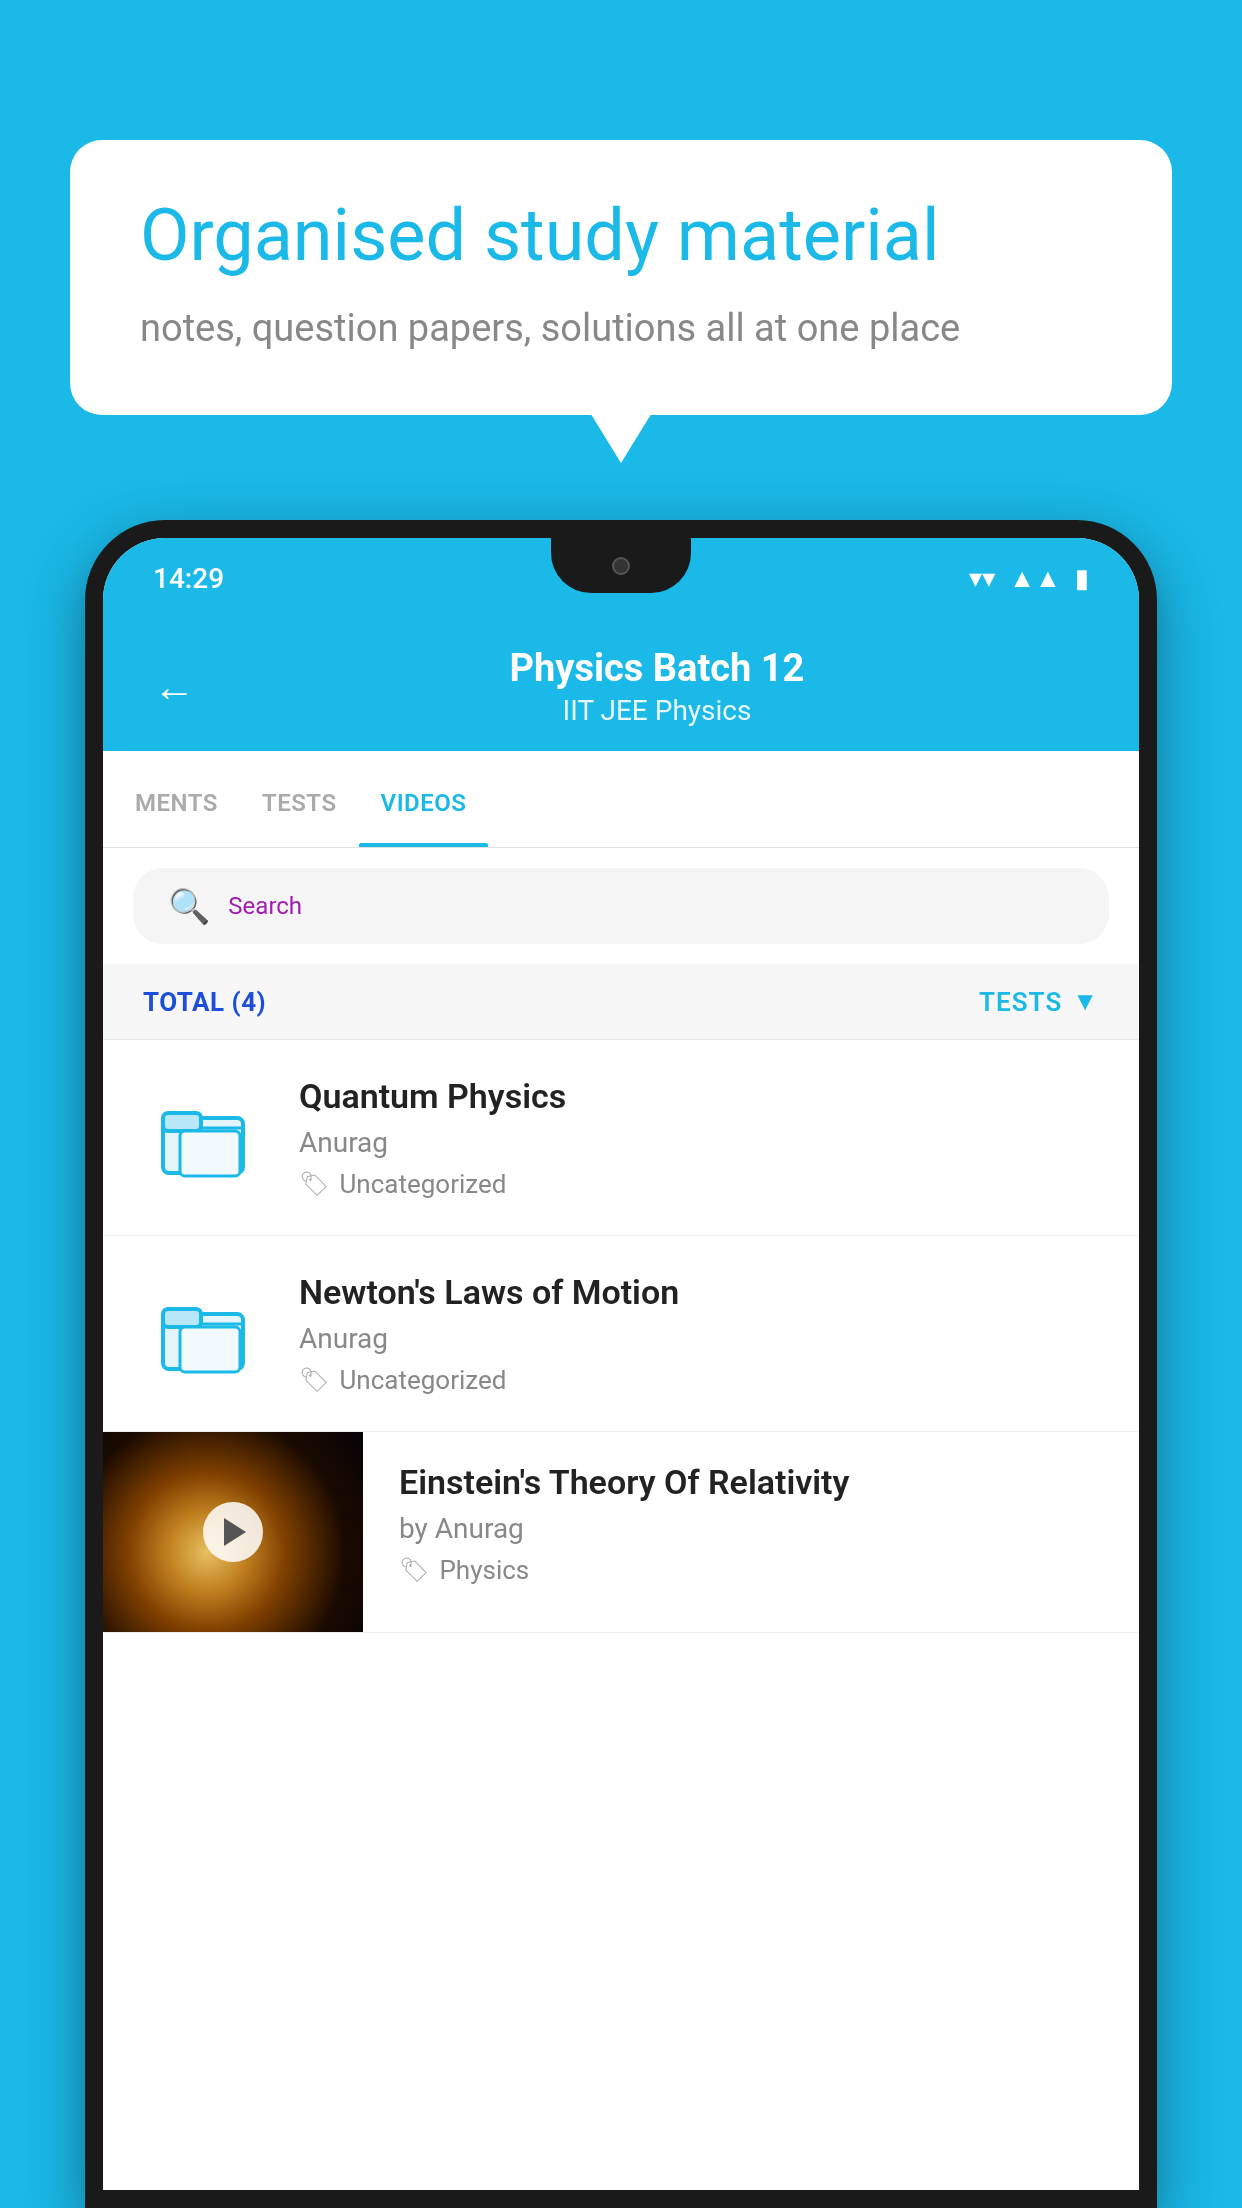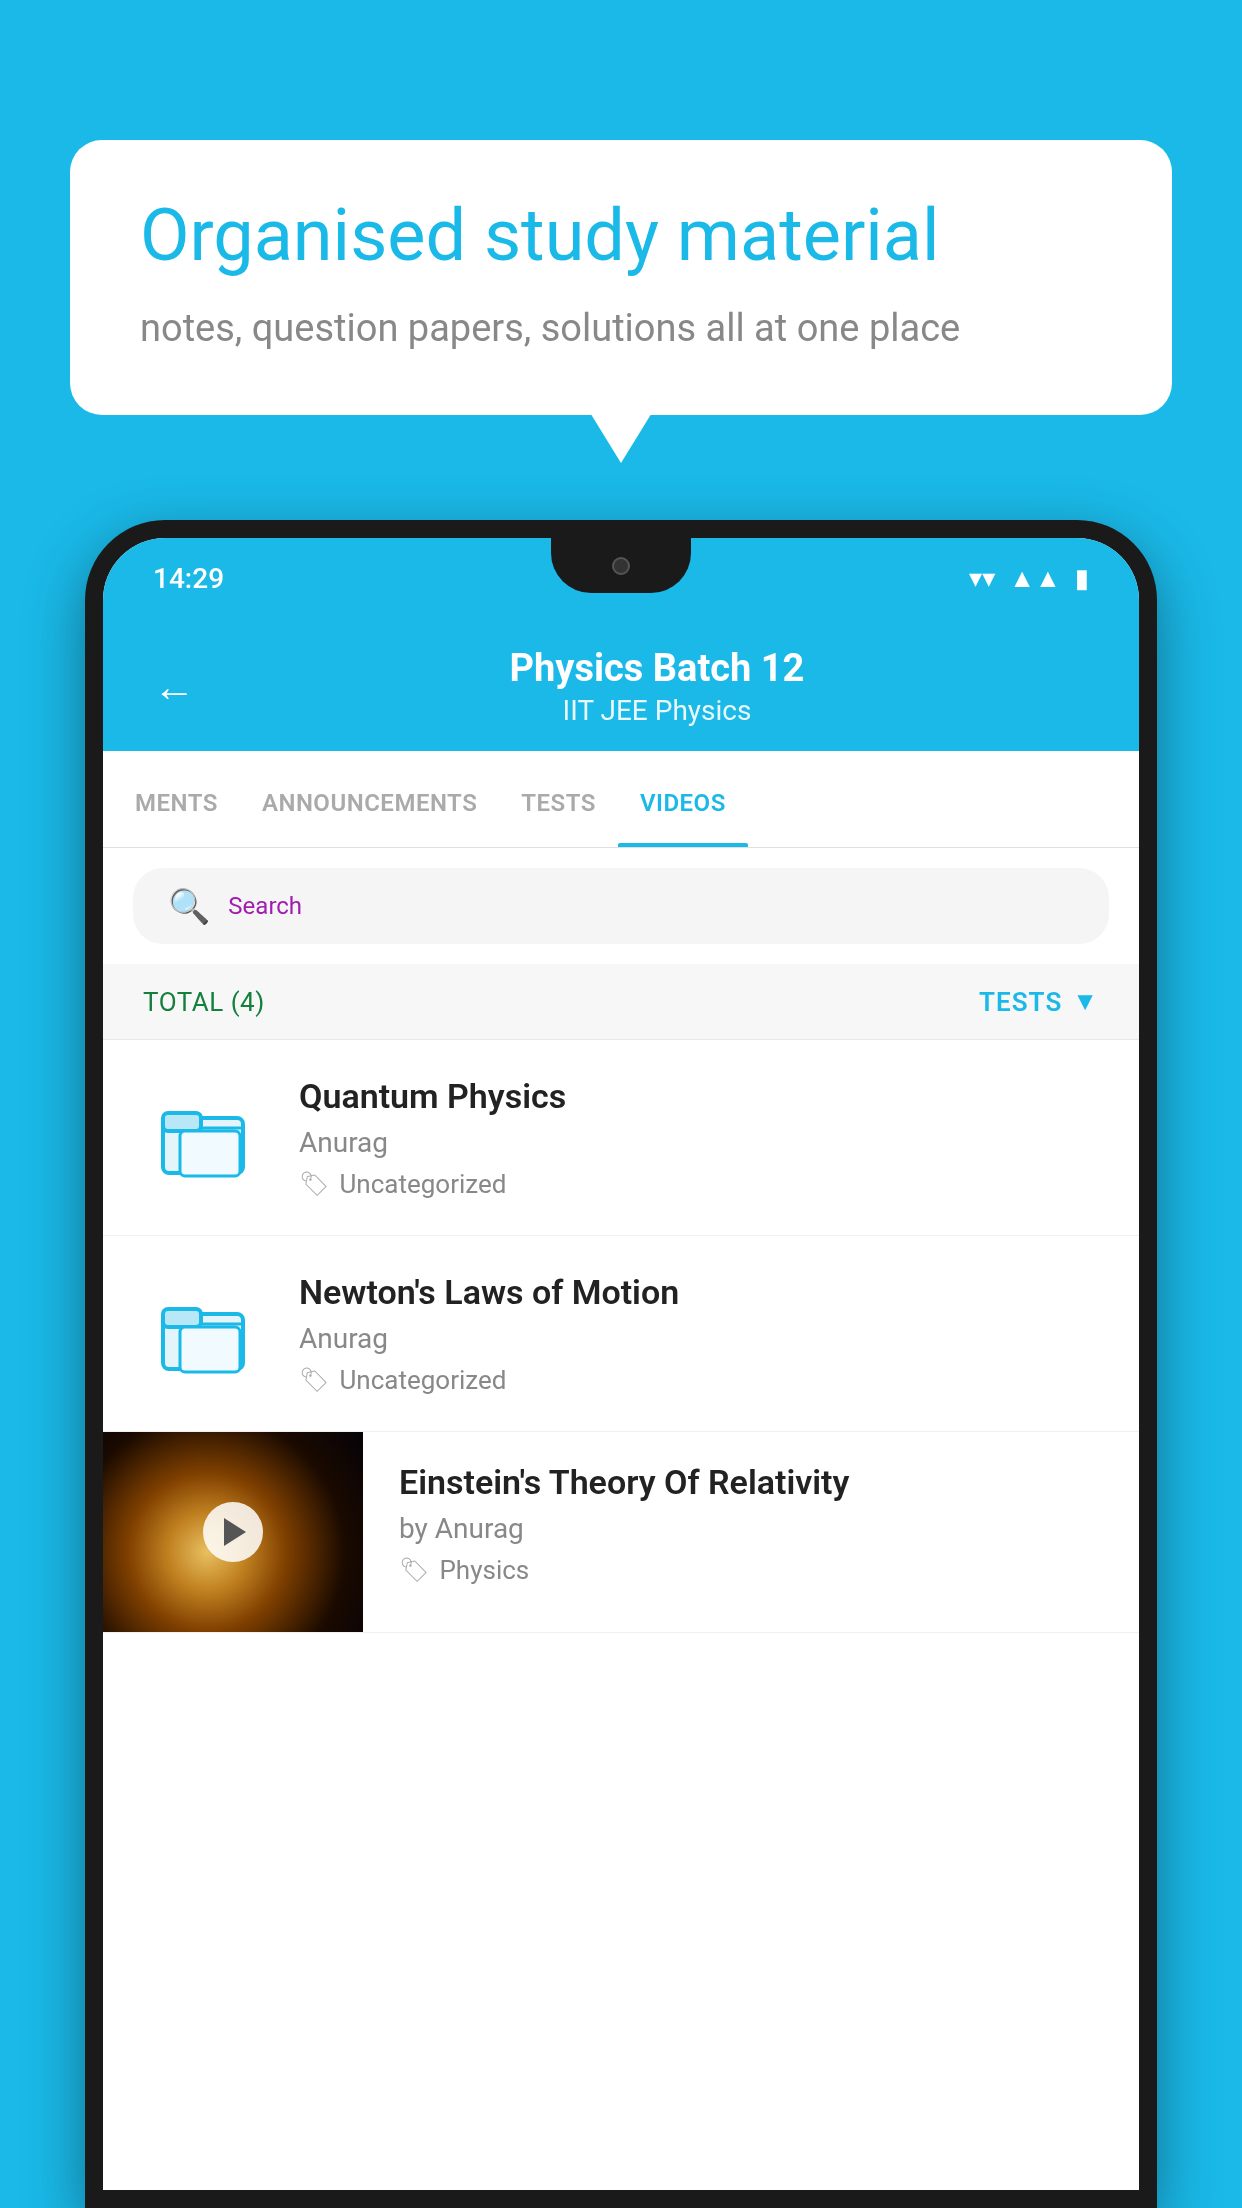--- a/index.html
+++ b/index.html
@@ -226,23 +226,23 @@
     .filter-row {
       background: #f7f7f7;
       display: flex;
       align-items: center;
       justify-content: space-between;
       padding: 22px 40px;
       border-bottom: 1px solid #e8e8e8;
     }
 
     .total-label {
-      color: #15803d;
+      color: #1d4ed8;
       font-size: 26px;
-      font-weight: 400;
+      font-weight: 700;
       letter-spacing: 0.5px;
     }
 
     .filter-btn {
       display: flex;
       align-items: center;
       gap: 10px;
       color: #1ab9e8;
       font-size: 26px;
       font-weight: 600;
@@ -408,21 +408,20 @@
     <div class="app-header">
       <span class="back-arrow">←</span>
       <div class="header-title-area">
         <div class="header-title">Physics Batch 12</div>
         <div class="header-subtitle">IIT JEE   Physics</div>
       </div>
     </div>
 
     <div class="tabs-bar">
       <div class="tab-item">MENTS</div>
-      <div class="tab-item">ANNOUNCEMENTS</div>
       <div class="tab-item">TESTS</div>
       <div class="tab-item active">VIDEOS</div>
     </div>
 
     <div class="search-bar-container">
       <div class="search-bar">
         <span class="search-icon-wrap">🔍</span>
         <span class="search-placeholder">Search</span>
       </div>
     </div>

